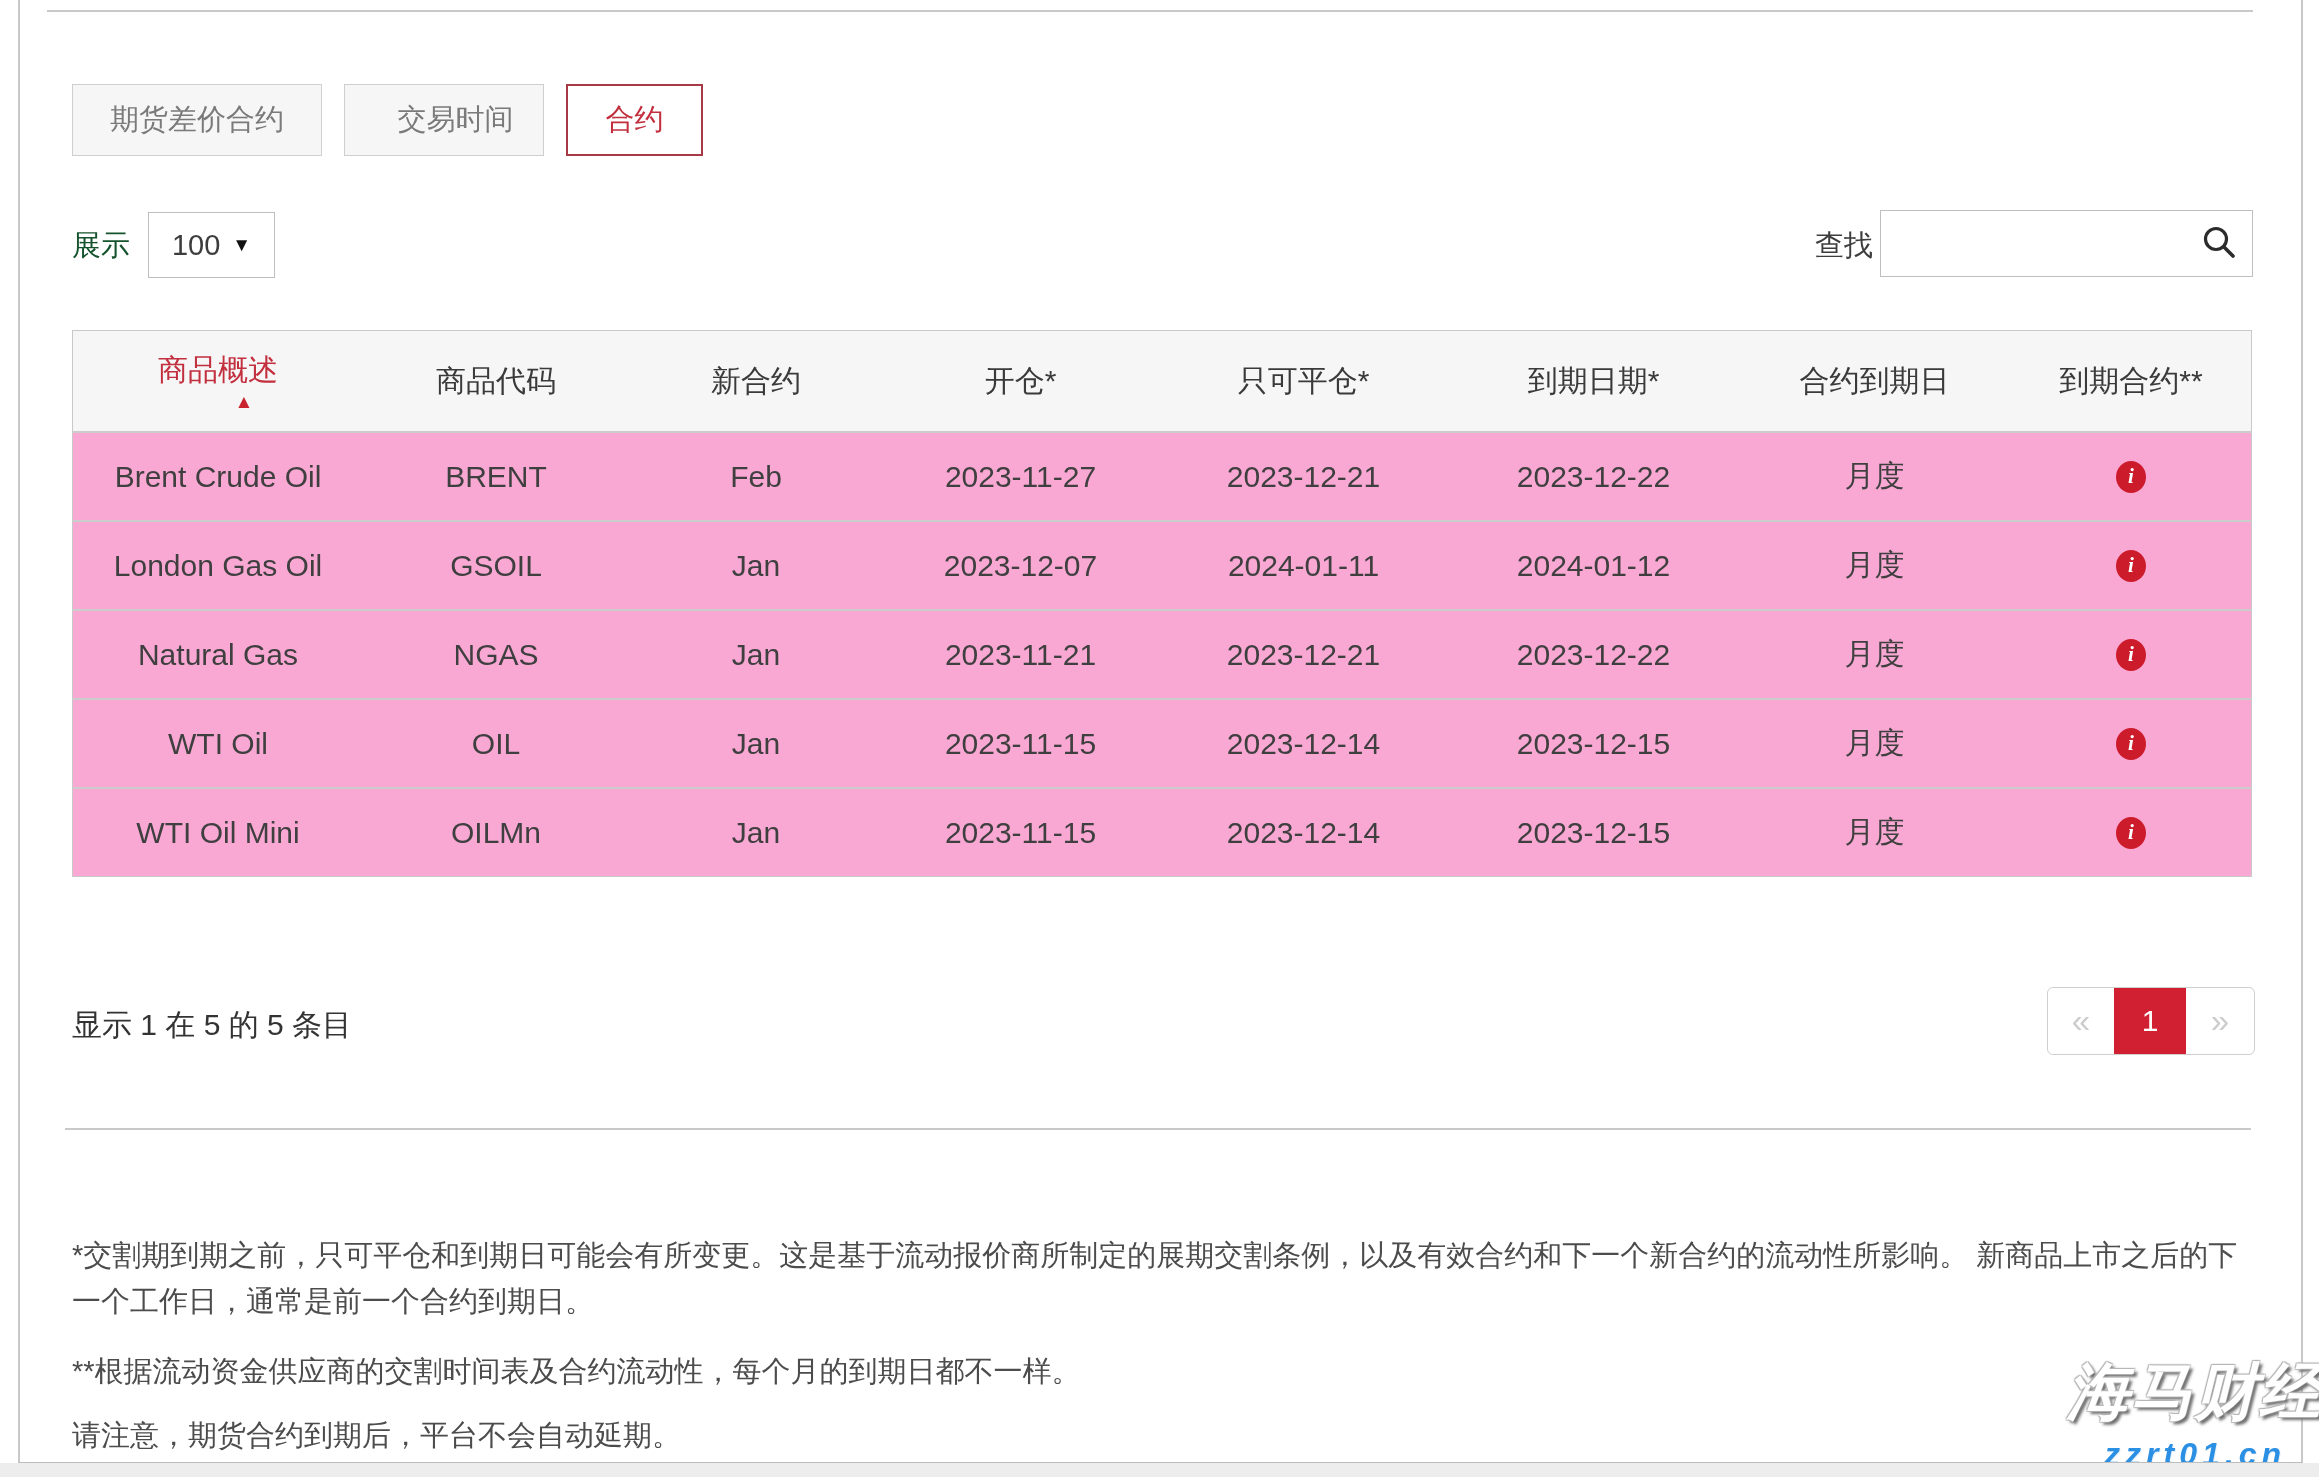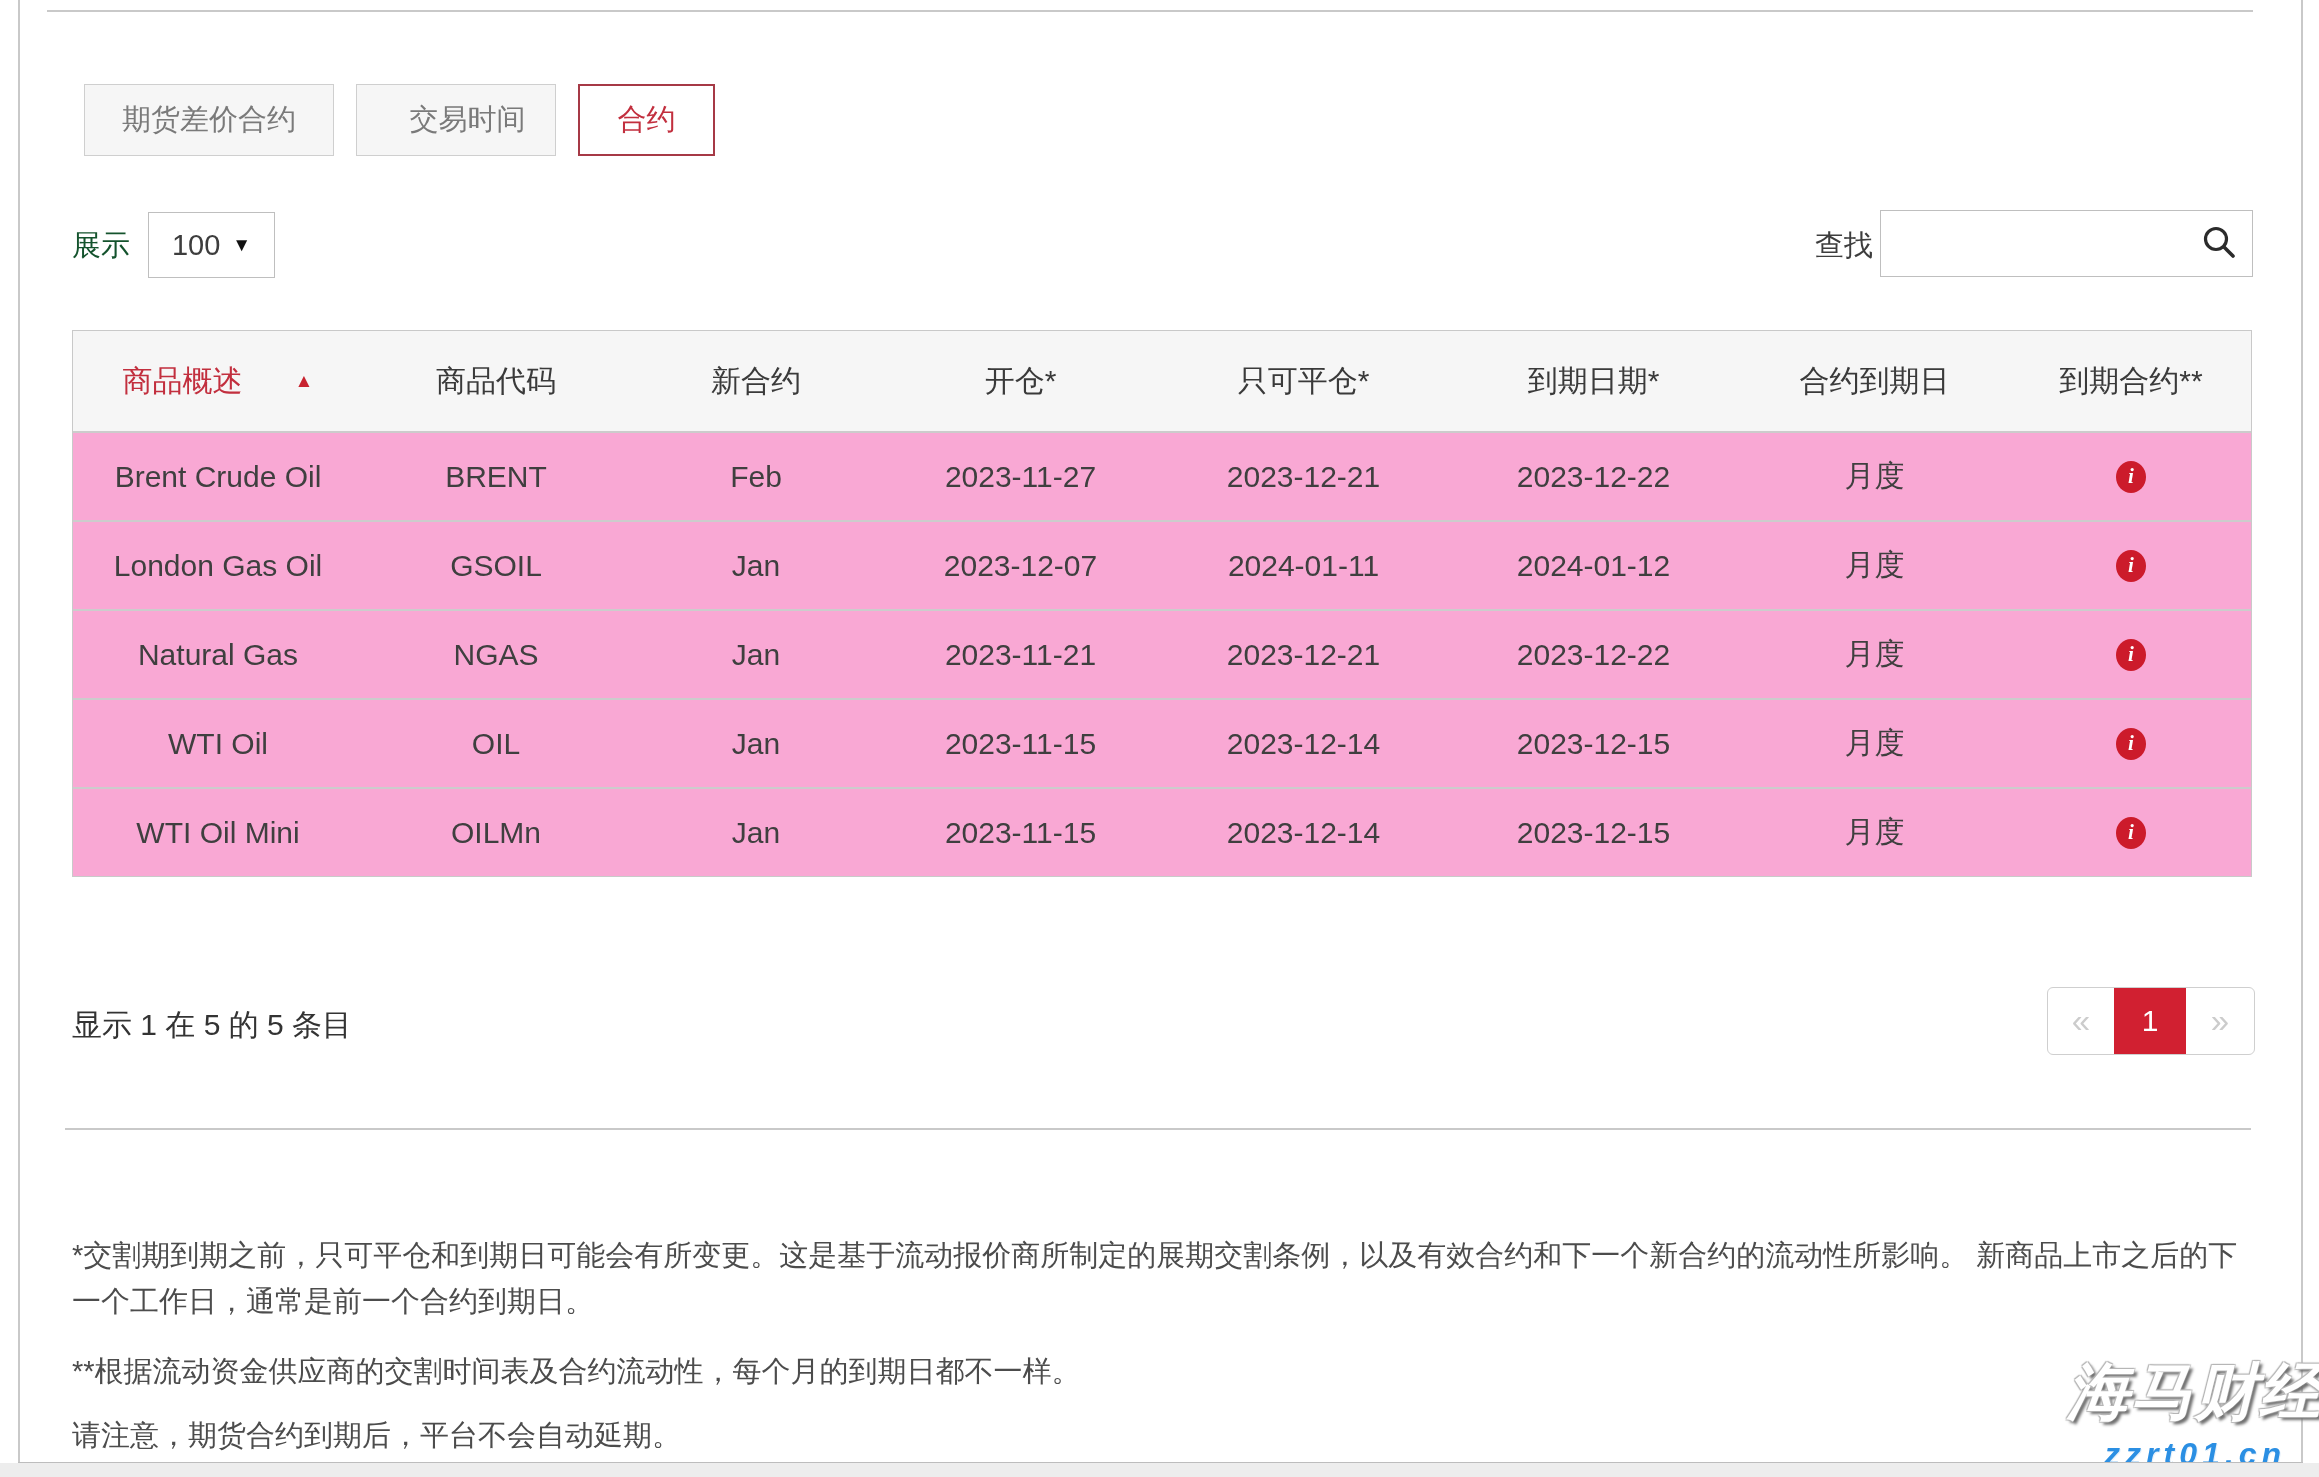--- a/index.html
+++ b/index.html
@@ -8,21 +8,21 @@
   .page { position:relative; width:2319px; height:1477px; background:#fff; overflow:hidden; }
 
   .border-left  { position:absolute; left:18px; top:0; bottom:14px; width:2px; background:#c9c9c9; }
   .border-right { position:absolute; left:2301px; top:0; bottom:14px; width:2px; background:#c9c9c9; }
   .border-bottom{ position:absolute; left:18px; right:16px; top:1462px; height:1px; background:#bdbdbd; }
   .bottom-strip { position:absolute; left:0; right:0; bottom:0; height:14px; background:#ededed; }
   .divider-top  { position:absolute; left:47px; top:10px; width:2206px; height:2px; background:#c9c9c9; }
   .divider-mid  { position:absolute; left:65px; top:1128px; width:2186px; height:2px; background:#c9c9c9; }
 
   
-  .tabs { position:absolute; left:84px; top:84px; display:flex; gap:22px;align-items:center; }
+  .tabs { position:absolute; left:72px; top:84px; display:flex; gap:22px;align-items:center; }
   .tab { height:72px; display:flex; align-items:center; justify-content:center;
          font-size:29px; color:#7a7a7a; background:#f6f6f6; border:1px solid #cfcfcf; cursor:pointer; }
   .tab.t0 { width:250px; } .tab.t1 { width:200px;padding-left:23px; }
   .tab.active { width:137px; background:#fff; color:#c22f3e; border:2px solid #a63946; }
 
   
   .controls { position:absolute; left:72px; top:212px; width:2181px; height:68px; }
   .show-label { position:absolute; left:0; top:14px; font-size:29px; color:#14532d; }
   .page-size { position:absolute; left:76px; top:0; width:127px; height:66px; border:1px solid #bfbfbf;
                display:flex; align-items:center; justify-content:center; gap:12px; font-size:29px; color:#3d3d3d; cursor:pointer; background:#fff; }
@@ -31,21 +31,21 @@
   .search-box { position:absolute; left:1808px; top:-2px; width:373px; height:67px; border:1px solid #bfbfbf; background:#fff; }
   .search-box input { position:absolute; left:10px; top:0; width:290px; height:63px; border:none; outline:none; font-size:28px; font-family:inherit; }
   .search-icon { position:absolute; right:14px; top:13px; width:38px; height:38px; }
 
   
   .table { position:absolute; left:72px; top:330px; width:2180px; border:1px solid #c9c9c9; }
   .thead { display:flex; height:100px; background:#f6f6f6; }
   .th { display:flex; align-items:center; justify-content:center; font-size:30px; color:#3a3a3a; cursor:pointer; }
   .trow { display:flex; height:89px; background:#f9a8d4; border-top:2px solid #cccccc;justify-content:space-between; }
   .td { display:flex; align-items:center; justify-content:center; font-size:30px; color:#3f3f3f; }
-  .c0{width:290px;} .c1{width:266px;} .c2{width:254px;} .c3{width:275px;}
+  .c0{width:290px;flex-direction:column;} .c1{width:266px;} .c2{width:254px;} .c3{width:275px;}
   .c4{width:291px;} .c5{width:289px;} .c6{width:273px;} .c7{width:240px;}
   .th-red { color:#c22f3e; }
   .sort-asc { color:#c8232f; font-size:19px; margin-left:52px; }
   .info-icon { display:inline-flex; align-items:center; justify-content:center; width:30px; height:32px;
                border-radius:50%; background:#cc1b2b; cursor:pointer; }
   .info-icon i { color:#fff; font-size:21px; font-weight:bold; font-style:italic; font-family:"Liberation Serif","DejaVu Serif",serif; }
 
   
   .summary { position:absolute; left:72px; top:1005px; font-size:30px; color:#333; }
   .pagination { position:absolute; left:2047px; top:987px; height:68px; display:flex;

